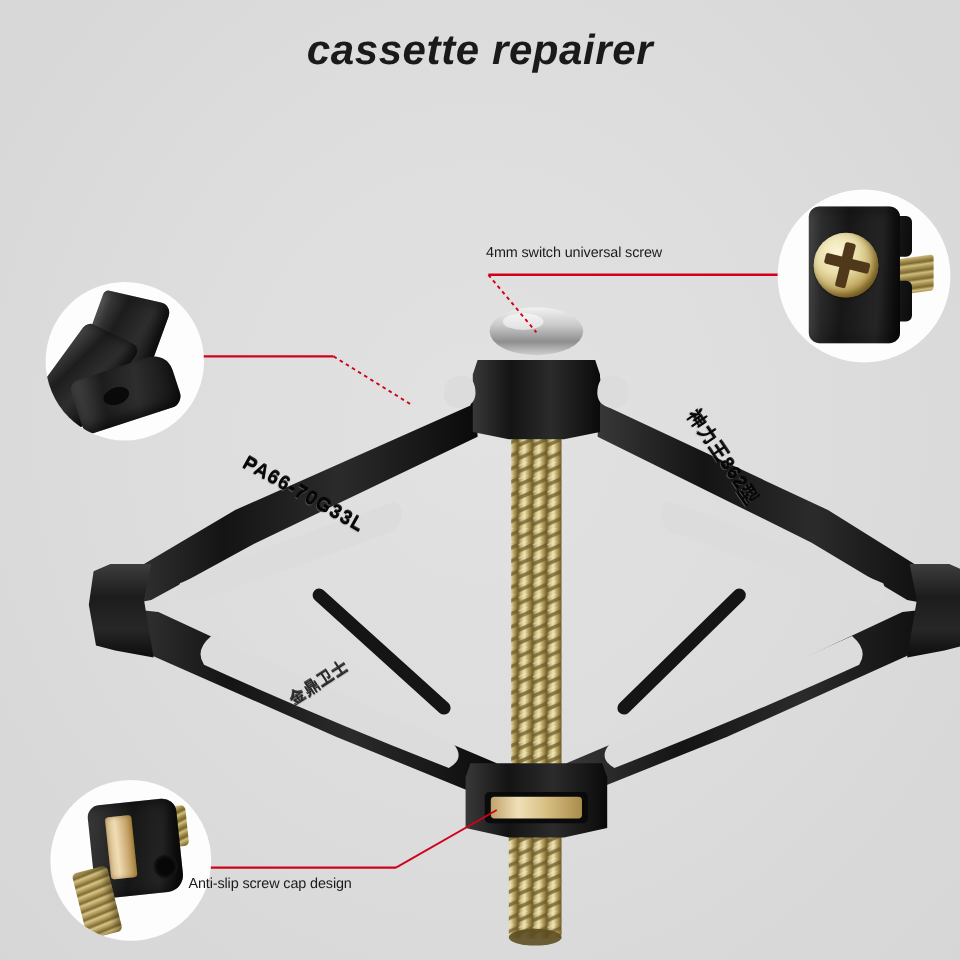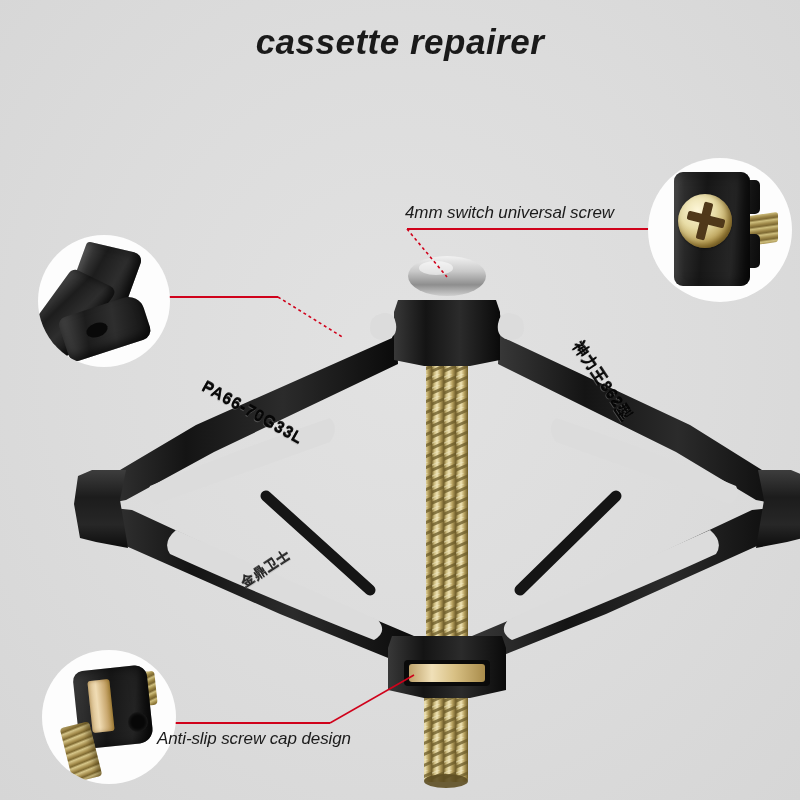--- a/index.html
+++ b/index.html
@@ -30,25 +30,24 @@
     font-size: 35px;
     font-weight: bold;
     font-style: italic;
     letter-spacing: 0.5px;
     color: #1a1a1a;
   }
 
   
   .callout-label {
     position: absolute;
-    font-size: 17px;
+    font-size: 12px;
     color: #1b1b1b;
     white-space: nowrap;
     letter-spacing: -0.1px;
-    font-style: italic;
   }
   #label-screw   { left: 405px; top: 203px; }
   #label-pc      { left: 157px; top: 272px; }
   #label-antislip{ left: 157px; top: 729px; text-align: center; }
 
   
   .leader-svg {
     position: absolute;
     left: 0; top: 0;
     width: 800px; height: 800px;

